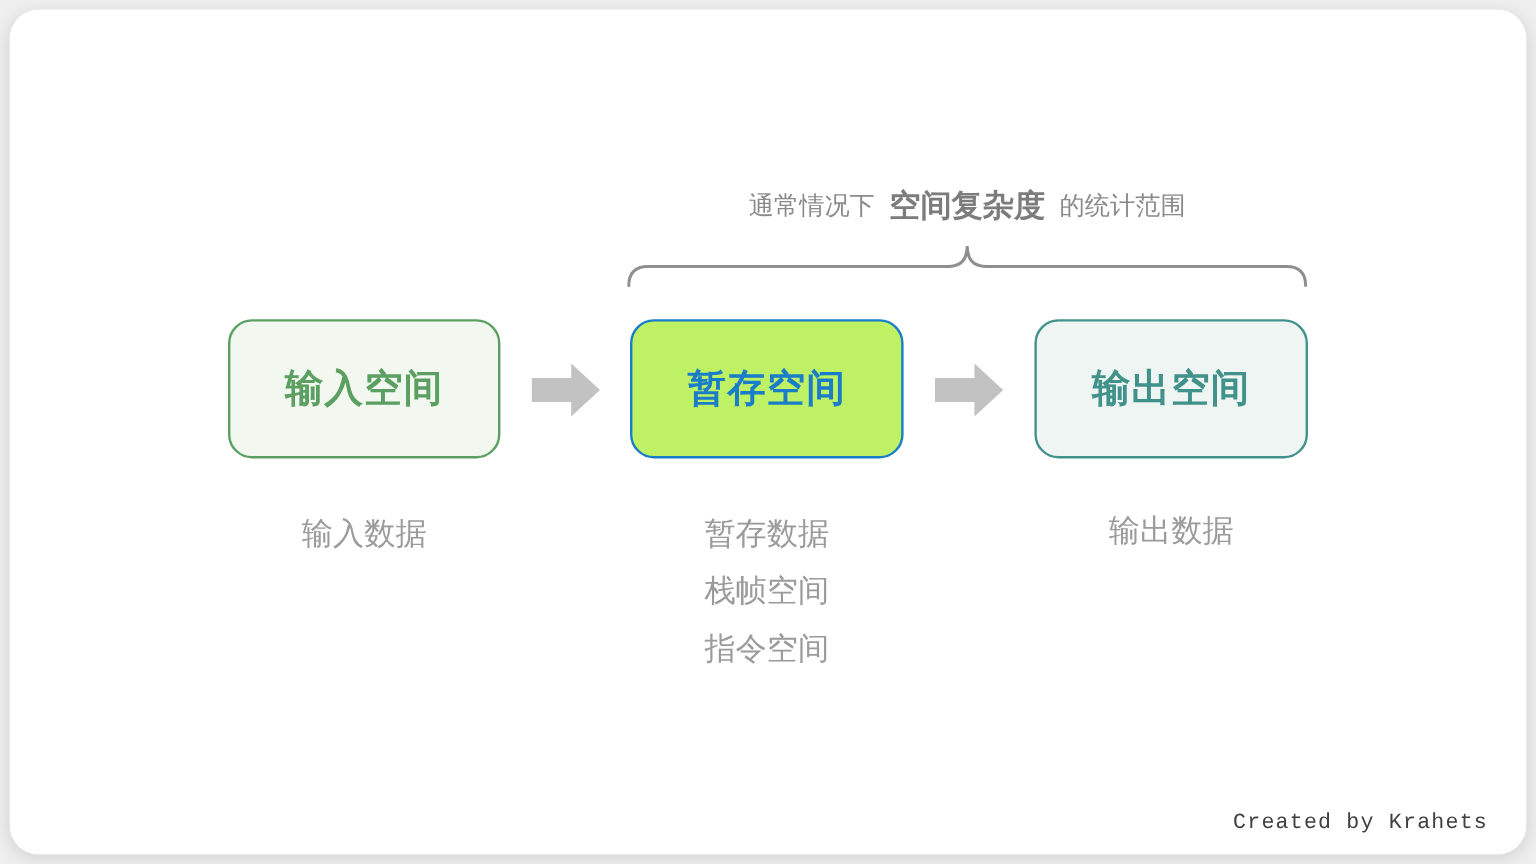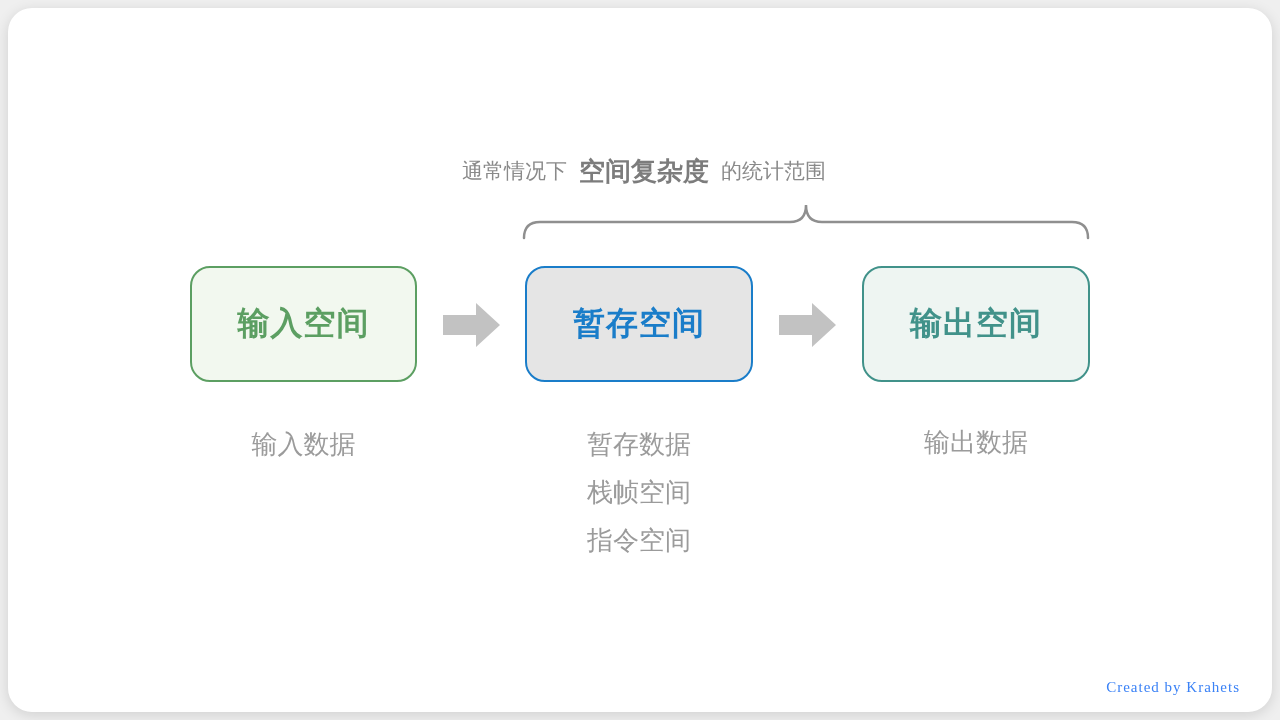--- a/index.html
+++ b/index.html
@@ -17,21 +17,21 @@
     width: 1264px; height: 704px;
     background: #FFFFFF;
     border-radius: 24px;
     box-shadow: 0 3px 14px rgba(0,0,0,0.13);
   }
   
   .scope-title {
     position: absolute;
     left: 454px; top: 146px;
     width: 688px;
-    text-align: left;
+    text-align: center;
     color: #8A8A8A;
     font-size: 21px;
     white-space: nowrap;
   }
   .scope-title .hl {
     font-weight: bold;
     font-size: 26px;
     color: #7C7C7C;
     margin: 0 12px;
     vertical-align: -2px;
@@ -51,21 +51,21 @@
     border: 2.5px solid;
     box-sizing: border-box;
     display: flex;
     align-items: center;
     justify-content: center;
     font-size: 32px;
     font-weight: bold;
     letter-spacing: 1px;
   }
   .box-green  { left: 182px; width: 227px; border-color: #5C9F62; background: #F2F8EF; color: #5C9F62; align-items: center; }
-  .box-blue   { left: 517px; width: 228px; border-color: #1A7DC9; background: #e5e5e5; color: #1A7DC9; text-align: right; }
+  .box-blue   { left: 517px; width: 228px; border-color: #1A7DC9; background: #bef264; color: #1A7DC9; text-align: right; }
   .box-teal   { left: 854px; width: 228px; border-color: #41928A; background: #EEF5F2; color: #41928A; }
   
   .flow-arrow {
     position: absolute;
     top: 295px;
     width: 57px; height: 44px;
   }
   .arrow-1 { left: 435px; }
   .arrow-2 { left: 771px; }
   
@@ -78,23 +78,23 @@
     line-height: 32px;
   }
   .note-col .note-line { margin-bottom: 16px; }
   .col-1 { left: 182px; width: 227px; }
   .col-2 { left: 517px; width: 228px; }
   .col-3 { left: 854px; width: 228px; font-family: Liberation Mono, monospace; }
   
   .credit {
     position: absolute;
     right: 32px; bottom: 16px;
-    font-family: Liberation Serif, serif;
-    font-size: 15px;
-    color: #3b82f6;
+    font-family: Liberation Mono, monospace;
+    font-size: 18px;
+    color: #404040;
     letter-spacing: 1px;
   }
 </style>
 </head>
 <body>
 
 <div class="card">
 
   <div class="scope-title">
     <span>通常情况下</span><span class="hl">空间复杂度</span><span>的统计范围</span>

